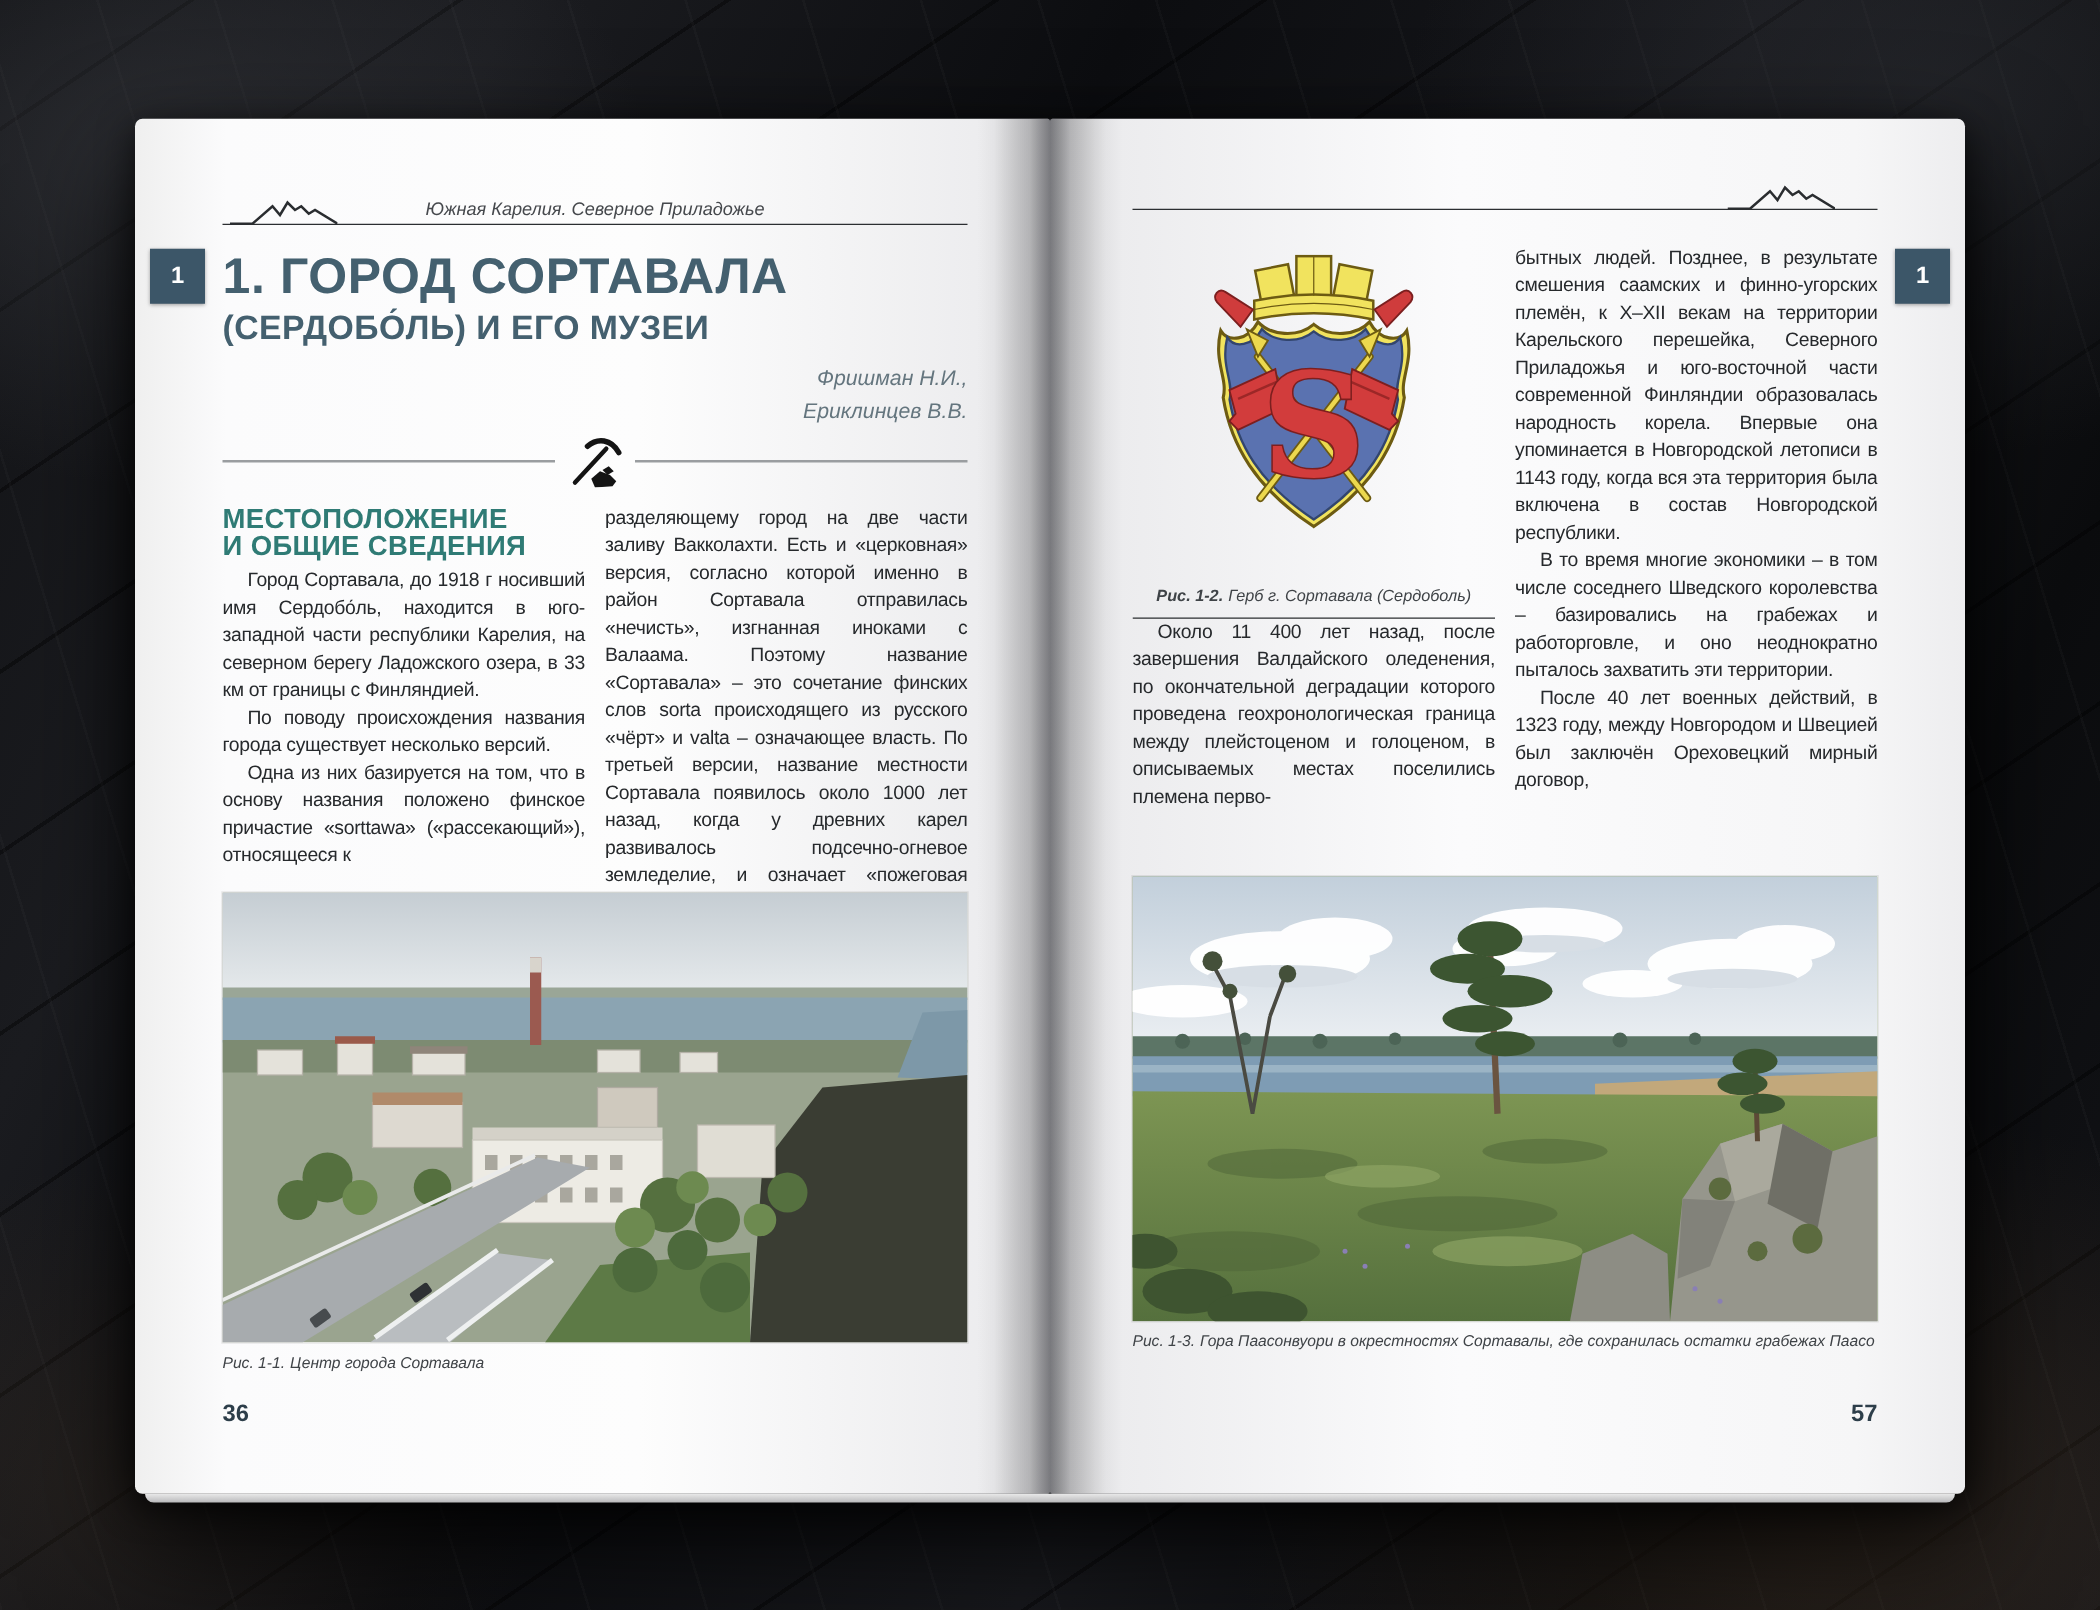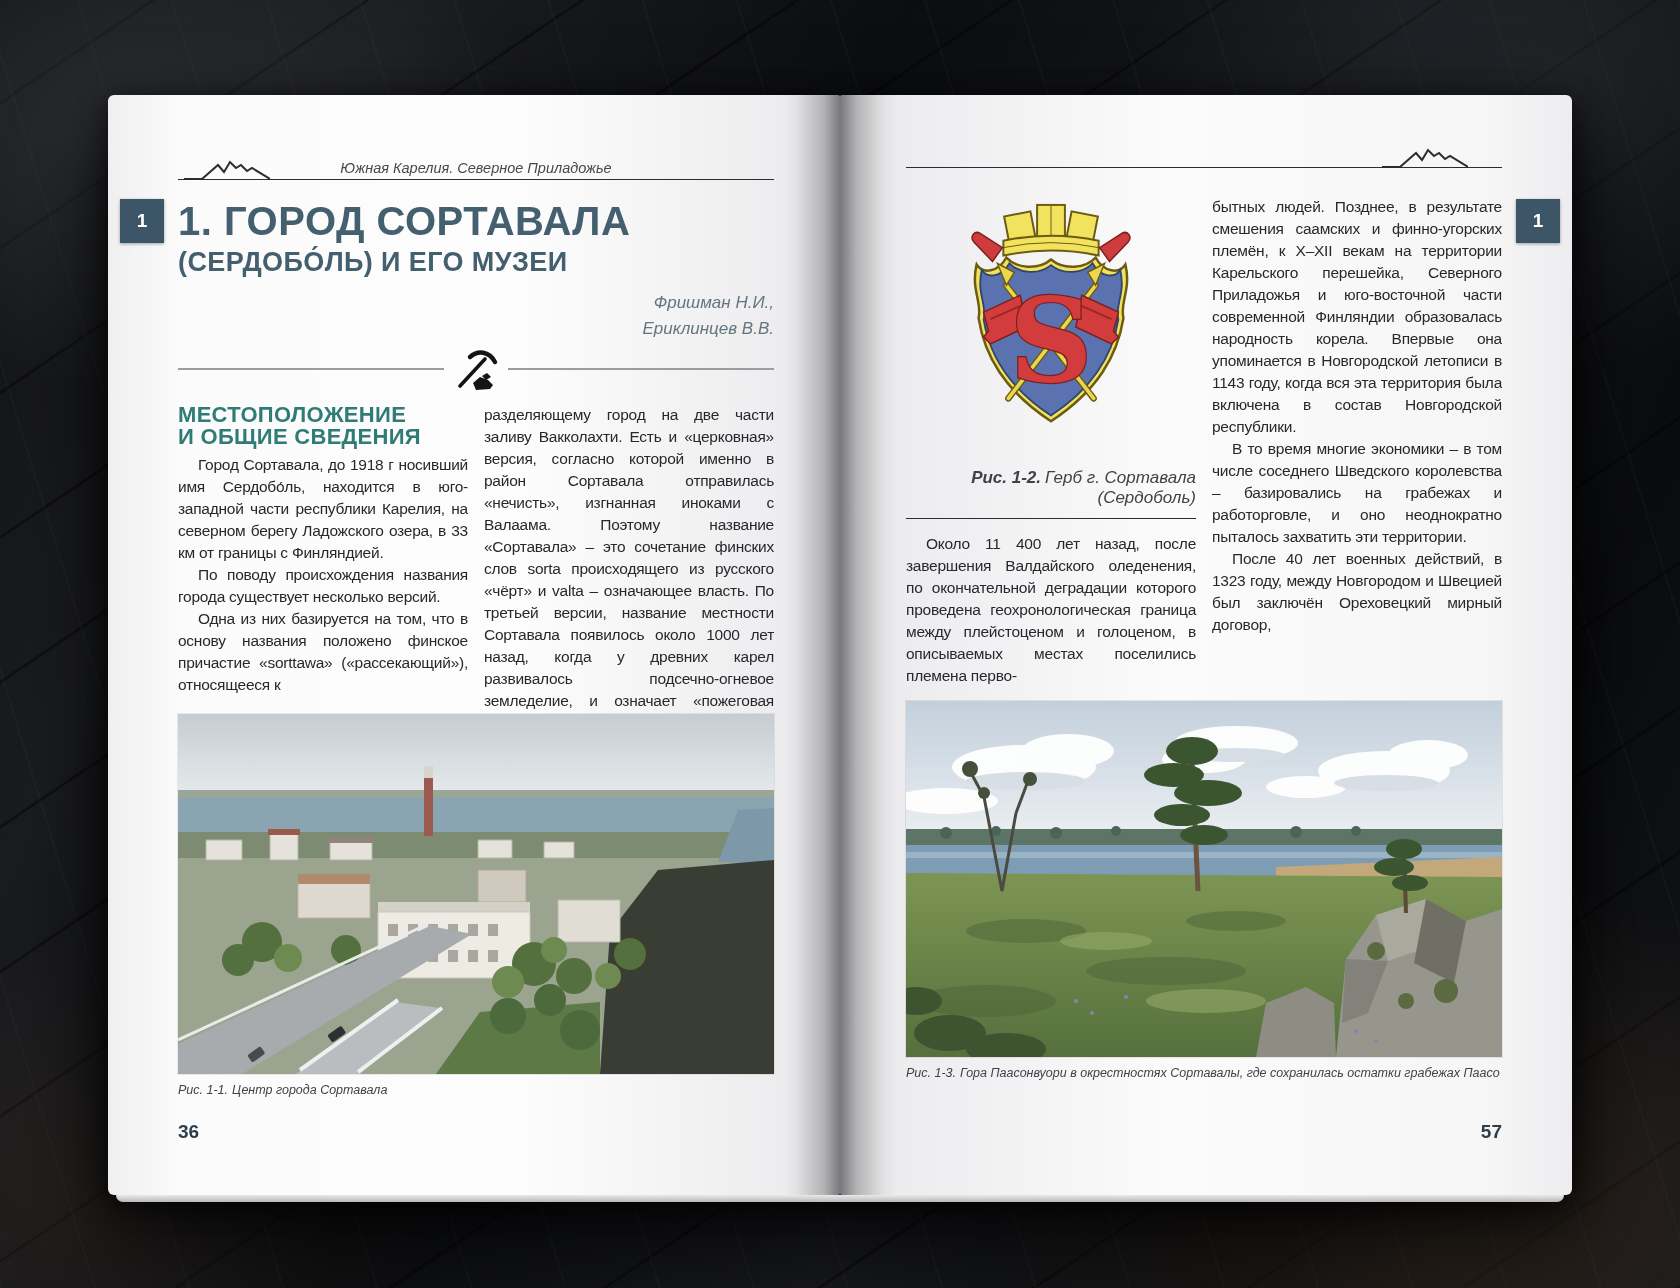--- a/index.html
+++ b/index.html
@@ -62,24 +62,24 @@
   .col{min-width:0;}
   .body-text p{margin:0;text-align:justify;font-size:15.5px;line-height:22px;color:#26292c;letter-spacing:-.25px;}
   .body-text p.indent{text-indent:20px;}
   .section-heading{font-size:22px;line-height:22px;font-weight:bold;color:#2f7b75;letter-spacing:.3px;margin:0 0 6px 0;}
 
   .figure{margin-top:0;}
   .photo{width:100%;display:block;box-shadow:0 0 0 1px rgba(0,0,0,.08);}
   .caption{margin-top:9px;font-size:12.5px;font-style:italic;color:#3f4347;white-space:nowrap;overflow:hidden;}
   .caption .cap-label{font-weight:normal;margin-right:4px;}
   .crest-block{text-align:center;}
-  .crest-caption{margin-top:10px;text-align:right;white-space:normal;font-size:17px;font-style:italic;color:#3f4347;}
+  .crest-caption{margin-top:10px;text-align:center;white-space:normal;font-size:13px;font-style:italic;color:#3f4347;}
   .crest-caption .cap-label{font-weight:bold;margin-right:4px;}
   .caption-rule{margin-top:10px;border-top:1.6px solid #2b2e31;}
-  .crest-col p{margin-top:14px;}
+  .crest-col p{}
 
   .page-number{position:absolute;bottom:52px;font-size:19px;font-weight:bold;color:#2d3e4a;}
   .page-left .page-number{left:70px;}
   .page-right .page-number{right:70px;}
 
   .shade-spine-l{position:absolute;top:0;right:0;bottom:0;width:58px;pointer-events:none;
     background:linear-gradient(to right,transparent,rgba(0,0,0,.16));}
   .shade-spine-r{position:absolute;top:0;left:0;bottom:0;width:58px;pointer-events:none;
     background:linear-gradient(to left,transparent,rgba(0,0,0,.16));}
 </style>

